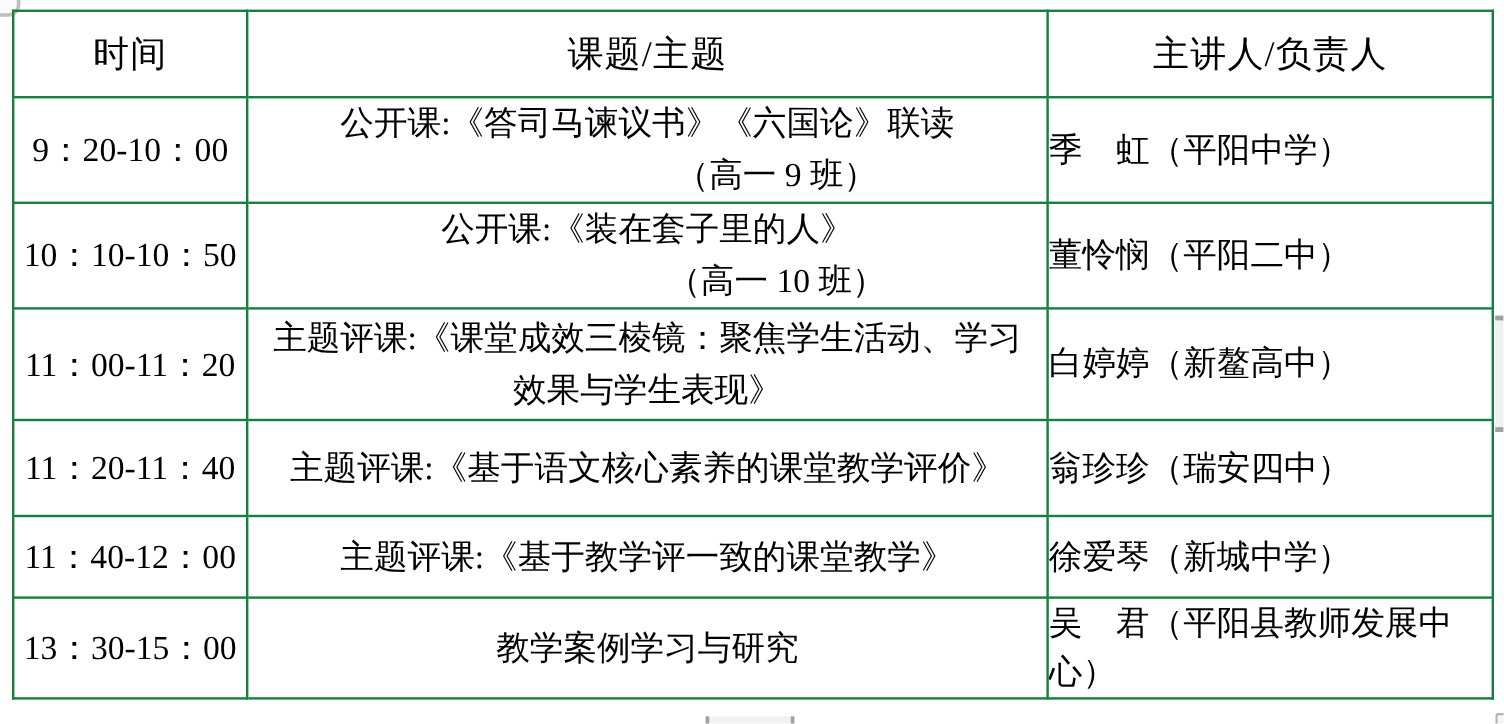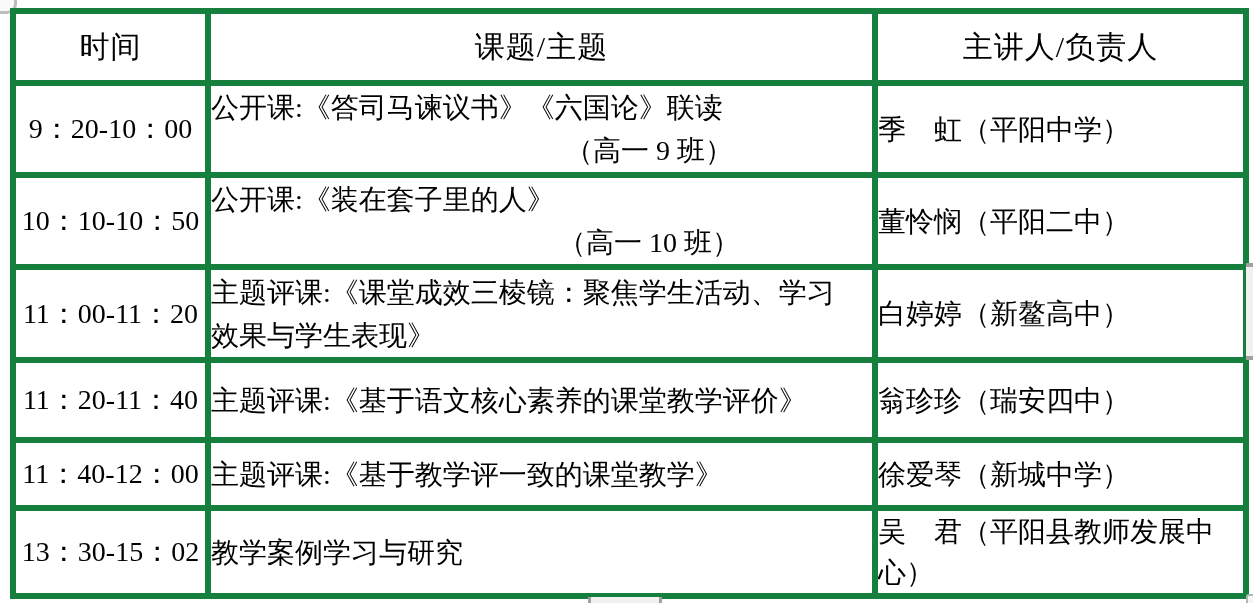--- a/index.html
+++ b/index.html
@@ -20,21 +20,21 @@
   table.schedule {
     position: absolute;
     left: 10px;
     top: 8px;
     width: 1233px;
     border-collapse: collapse;
     table-layout: fixed;
   }
   table.schedule th,
   table.schedule td {
-    border: 6px solid #15803d;
+    border: 2px solid #15803d;
     padding: 0;
     font-weight: normal;
     overflow: hidden;
   }
   col.c-time    { width: 195px; }
   col.c-topic   { width: 667px; }
   col.c-speaker { width: 371px; }
 
   tr.r-header { height: 72px; }
   tr.r-0 { height: 83px; }
@@ -55,21 +55,21 @@
     text-align: center;
     vertical-align: middle;
     white-space: nowrap;
   }
   td.cell-topic {
     font-size: 28px;
     vertical-align: middle;
     padding: 0 5px 0 15px;
     line-height: 43px;
   }
-  td.cell-topic .topic-line { text-align: left; }
+  td.cell-topic .topic-line { text-align: center; }
   td.cell-topic .topic-line.centered {
     text-align: center;
     padding-left: 215px;
   }
   td.cell-speaker {
     font-size: 28px;
     vertical-align: middle;
     padding: 0 7px 0 11px;
     line-height: 41px;
   }
@@ -172,21 +172,21 @@
 
   <tr class="r-4">
     <td class="cell-time">11：40-12：00</td>
     <td class="cell-topic">
       <div class="topic-line">主题评课:《基于教学评一致的课堂教学》</div>
     </td>
     <td class="cell-speaker">徐爱琴（新城中学）</td>
   </tr>
 
   <tr class="r-5">
-    <td class="cell-time">13：30-15：02</td>
+    <td class="cell-time">13：30-15：00</td>
     <td class="cell-topic">
       <div class="topic-line">教学案例学习与研究</div>
     </td>
     <td class="cell-speaker">吴　君（平阳县教师发展中心）</td>
   </tr>
 </tbody>
   </table>
 
 <div class="v-scroll-thumb"></div>
 <div class="h-scroll-thumb"></div>

